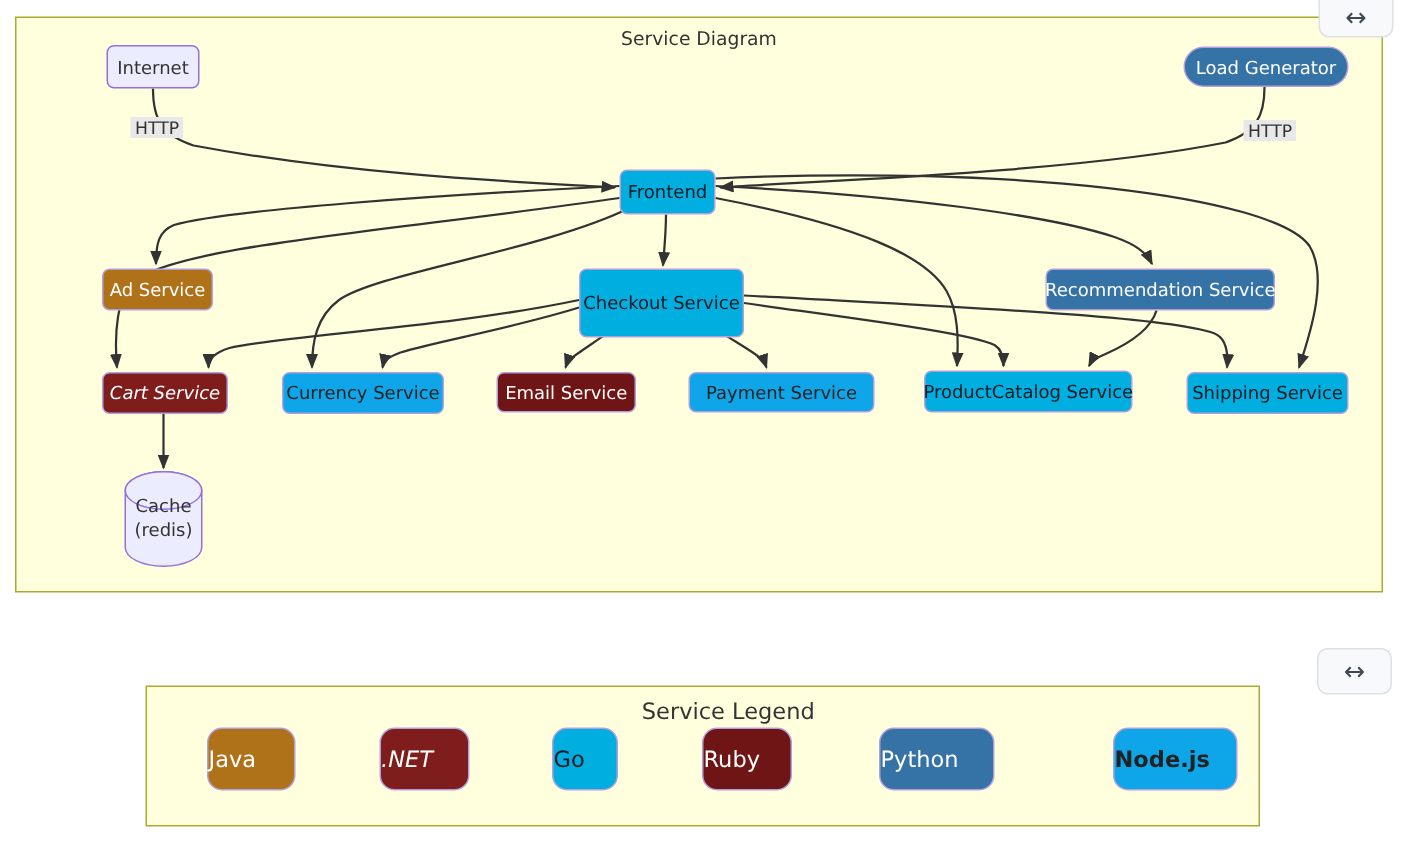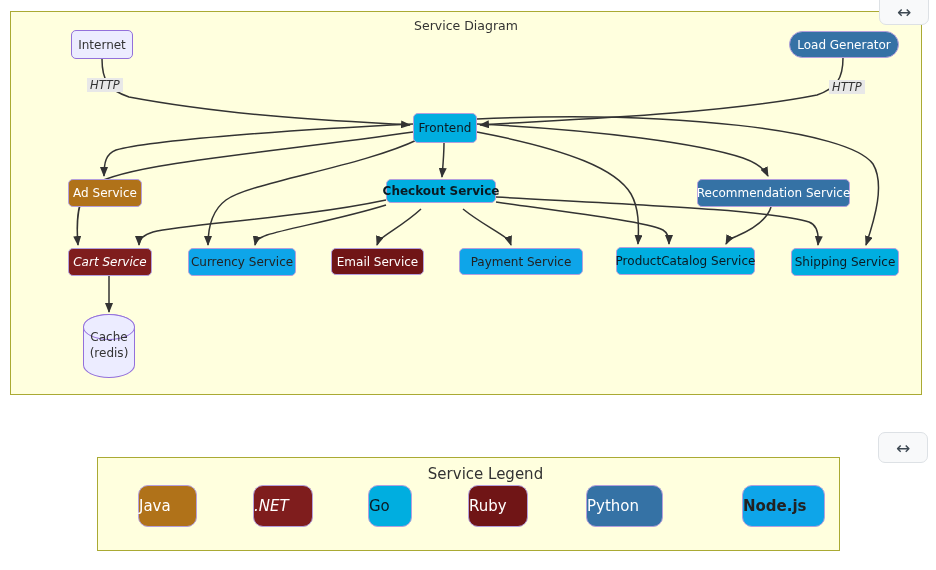--- a/index.html
+++ b/index.html
@@ -31,41 +31,41 @@
   .ruby     { background:#701516; color:#fff; }
   .python   { background:#3572a5; color:#fff; }
   .js       { background:#0ea5e9; color:#222; }
   .pill     { border-radius:14px; }
 
   
   #n-internet { left:60px;  top:18px;  width:62px;  height:29px; }
   #n-loadgen  { left:778px; top:19px;  width:110px; height:27px; }
   #n-frontend { left:402px; top:101px; width:64px;  height:30px; }
   #n-ad       { left:57px;  top:167px; width:74px;  height:28px; }
-  #n-checkout { left:375px; top:167px; width:110px; height:24px;font-weight:bold; }
+  #n-checkout { left:375px; top:167px; width:110px; height:46px; }
   #n-recommend{ left:686px; top:167px; width:153px; height:28px; }
   #n-cart     { left:57px;  top:236px; width:84px;  height:28px; }
   #n-currency { left:177px; top:236px; width:108px; height:28px; }
   #n-email    { left:320px; top:236px; width:93px;  height:27px; }
   #n-payment  { left:448px; top:236px; width:124px; height:27px; }
   #n-catalog  { left:605px; top:235px; width:139px; height:28px; }
   #n-shipping { left:780px; top:236px; width:108px; height:28px; }
 
   
   #n-cache { left:72px; top:302px; width:52px; height:64px; position:absolute; z-index:2;
              background:#ECECFF; border:1.3px solid #9370DB; border-radius:50%/13px;
              color:#333; font-size:12px; text-align:center; }
   #n-cache::before { content:""; position:absolute; left:-1.3px; right:-1.3px; top:-1.3px; height:24px;
              border:1.3px solid #9370DB; border-radius:50%; background:#ECECFF; }
   #n-cache .cyl-label { position:relative; z-index:1; display:block; padding-top:15px; line-height:1.3;
              white-space:normal; }
 
   
   .edge-label { position:absolute; z-index:2; background:#e8e8e8; color:#333; font-size:11.5px;
-                padding:0 3px; line-height:14px;font-style:italic; }
+                padding:0 3px; line-height:14px; }
   #http-left  { left:76px;  top:66px; }
   #http-right { left:818px; top:68px; }
 
   
   .expand-btn { position:absolute; width:50px; background:#f8f9fa; border:1px solid #dde1e5;
                 border-radius:7px; color:#3d4852; display:flex; align-items:center; justify-content:center;
                 font-size:17px; cursor:pointer; z-index:3; }
   #expand-top    { left:879px; top:-8px; height:33px; padding-top:6px; }
   #expand-bottom { left:878px; top:432px; height:31px; }
 

